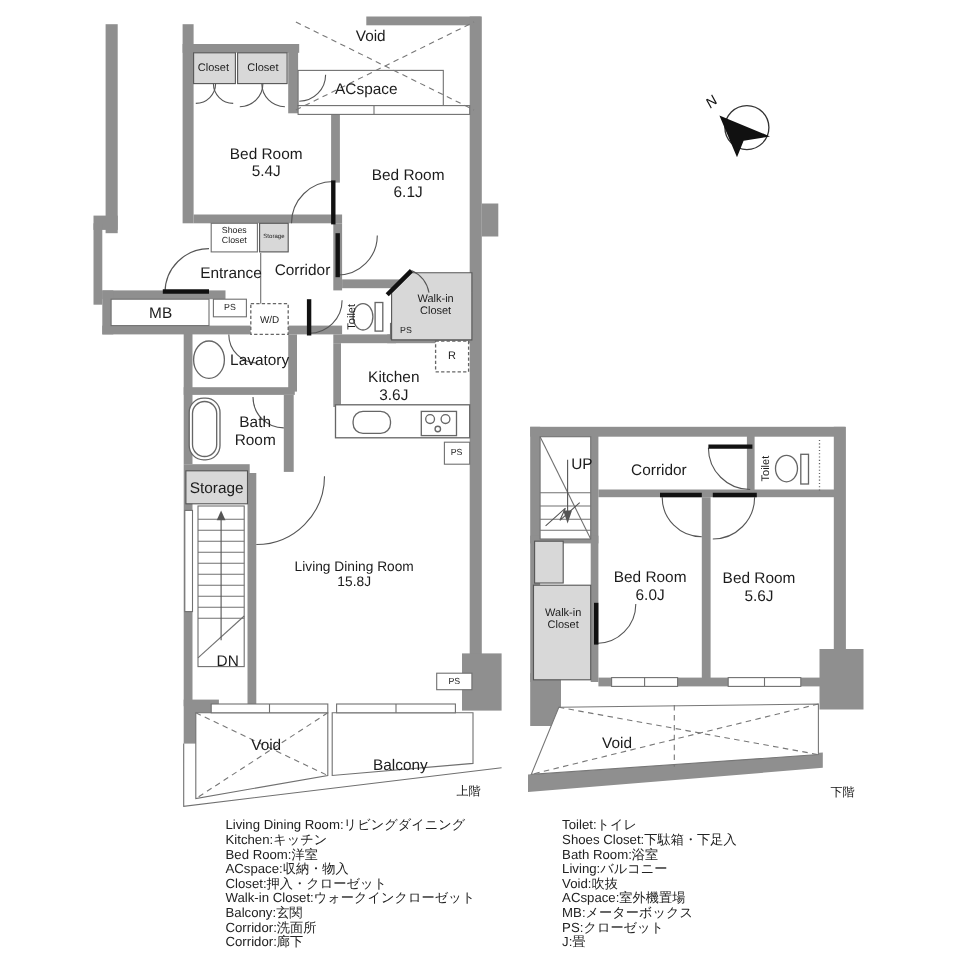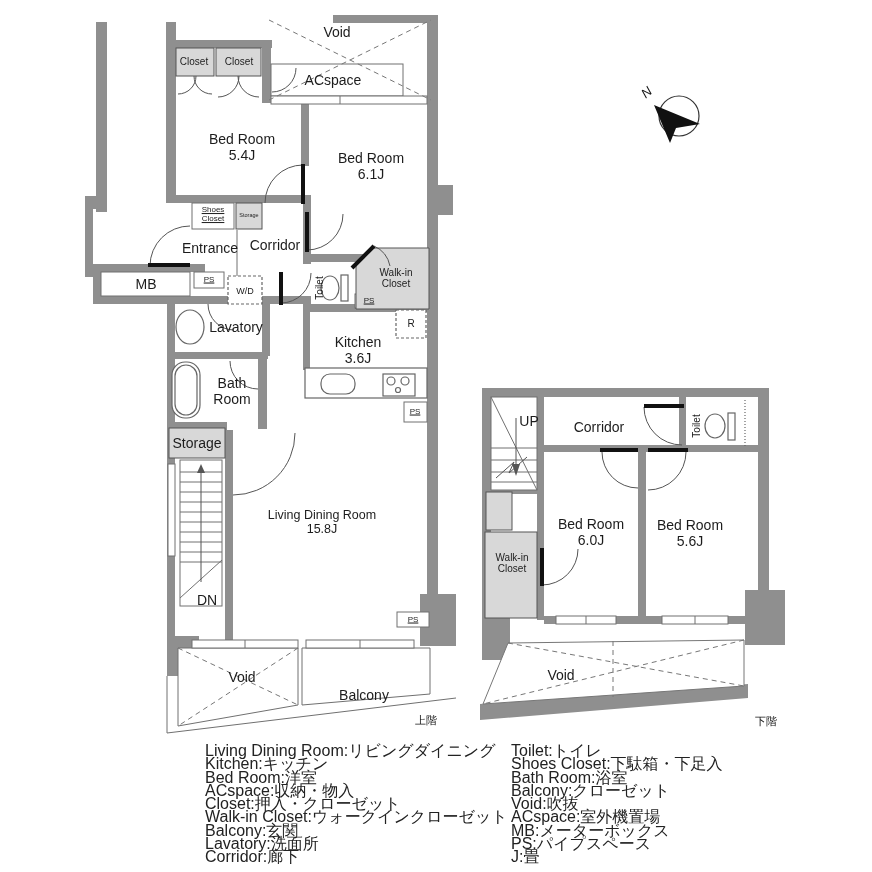--- a/index.html
+++ b/index.html
@@ -4,26 +4,26 @@
 <style>
   html,body{margin:0;padding:0;background:#ffffff;}
   #stage{position:relative;width:872px;height:872px;background:#ffffff;overflow:hidden;
          font-family:"Liberation Sans","DejaVu Sans",sans-serif;}
   #plan-svg{position:absolute;left:0;top:0;width:872px;height:872px;}
   .lbl{position:absolute;transform:translate(-50%,-50%);white-space:pre-line;text-align:center;
        font-size:14px;line-height:1.12;color:#1c1c1c;letter-spacing:0;}
   .s12{font-size:12.5px;}
   .s10{font-size:10px;}
   .s9{font-size:9px;text-align:right;}
-  .s8{font-size:8px;text-decoration:underline;}
+  .s8{font-size:8px;}
   .s6{font-size:5.5px;}
   .vert{transform:translate(-50%,-50%) rotate(-90deg);}
   .caption{font-size:11px;color:#111;}
   .north{font-size:13px;font-style:italic;transform:translate(-50%,-50%) rotate(-40deg);color:#111;}
-  .legend-col{position:absolute;font-size:16px;line-height:13.3px;color:#222;white-space:nowrap;}
+  .legend-col{position:absolute;font-size:12px;line-height:13.3px;color:#222;white-space:nowrap;}
 </style>
 </head>
 <body>
 
 <div id="stage">
 
 <svg id="plan-svg" viewBox="0 0 872 872" xmlns="http://www.w3.org/2000/svg">
 
   <g>
 
@@ -285,28 +285,28 @@
   <div class="lbl north" style="left:647px;top:93px">N</div>
 
   <div class="legend-col" style="left:205px;top:744px">
     <div>Living Dining Room:リビングダイニング</div>
     <div>Kitchen:キッチン</div>
     <div>Bed Room:洋室</div>
     <div>ACspace:収納・物入</div>
     <div>Closet:押入・クローゼット</div>
     <div>Walk-in Closet:ウォークインクローゼット</div>
     <div>Balcony:玄関</div>
-    <div>Lavatory:洗面所</div>
+    <div>Corridor:洗面所</div>
     <div>Corridor:廊下</div>
   </div>
   <div class="legend-col" style="left:511px;top:744px">
     <div>Toilet:トイレ</div>
     <div>Shoes Closet:下駄箱・下足入</div>
     <div>Bath Room:浴室</div>
-    <div>Balcony:クローゼット</div>
+    <div>Living:バルコニー</div>
     <div>Void:吹抜</div>
     <div>ACspace:室外機置場</div>
     <div>MB:メーターボックス</div>
-    <div>PS:パイプスペース</div>
+    <div>PS:クローゼット</div>
     <div>J:畳</div>
   </div>
 
 </div>
 
 </body></html>

